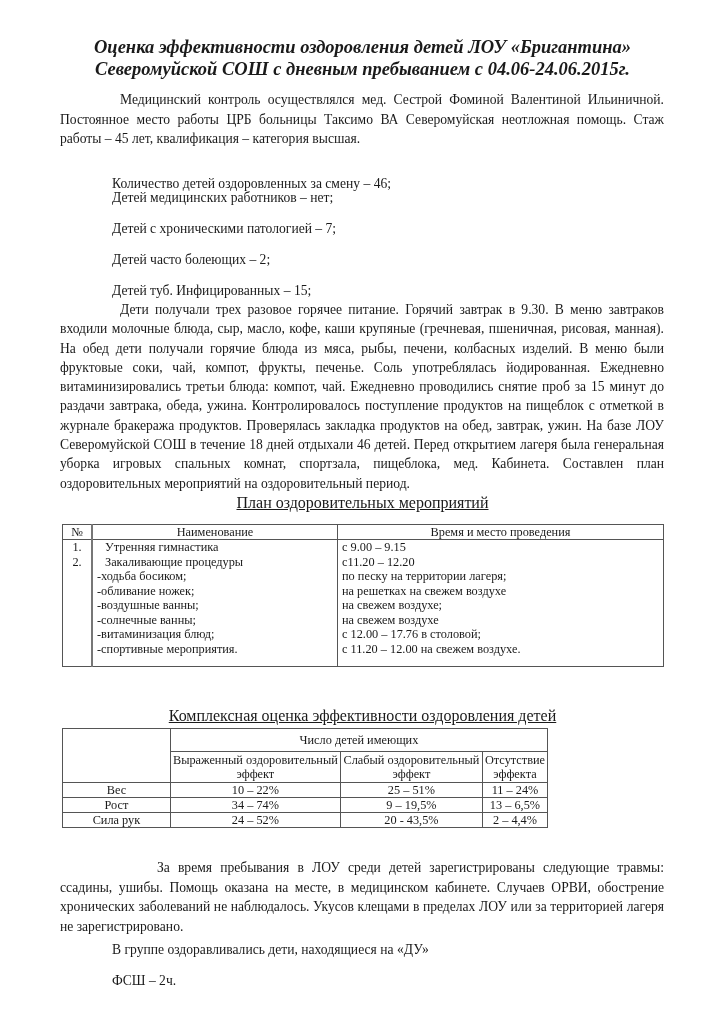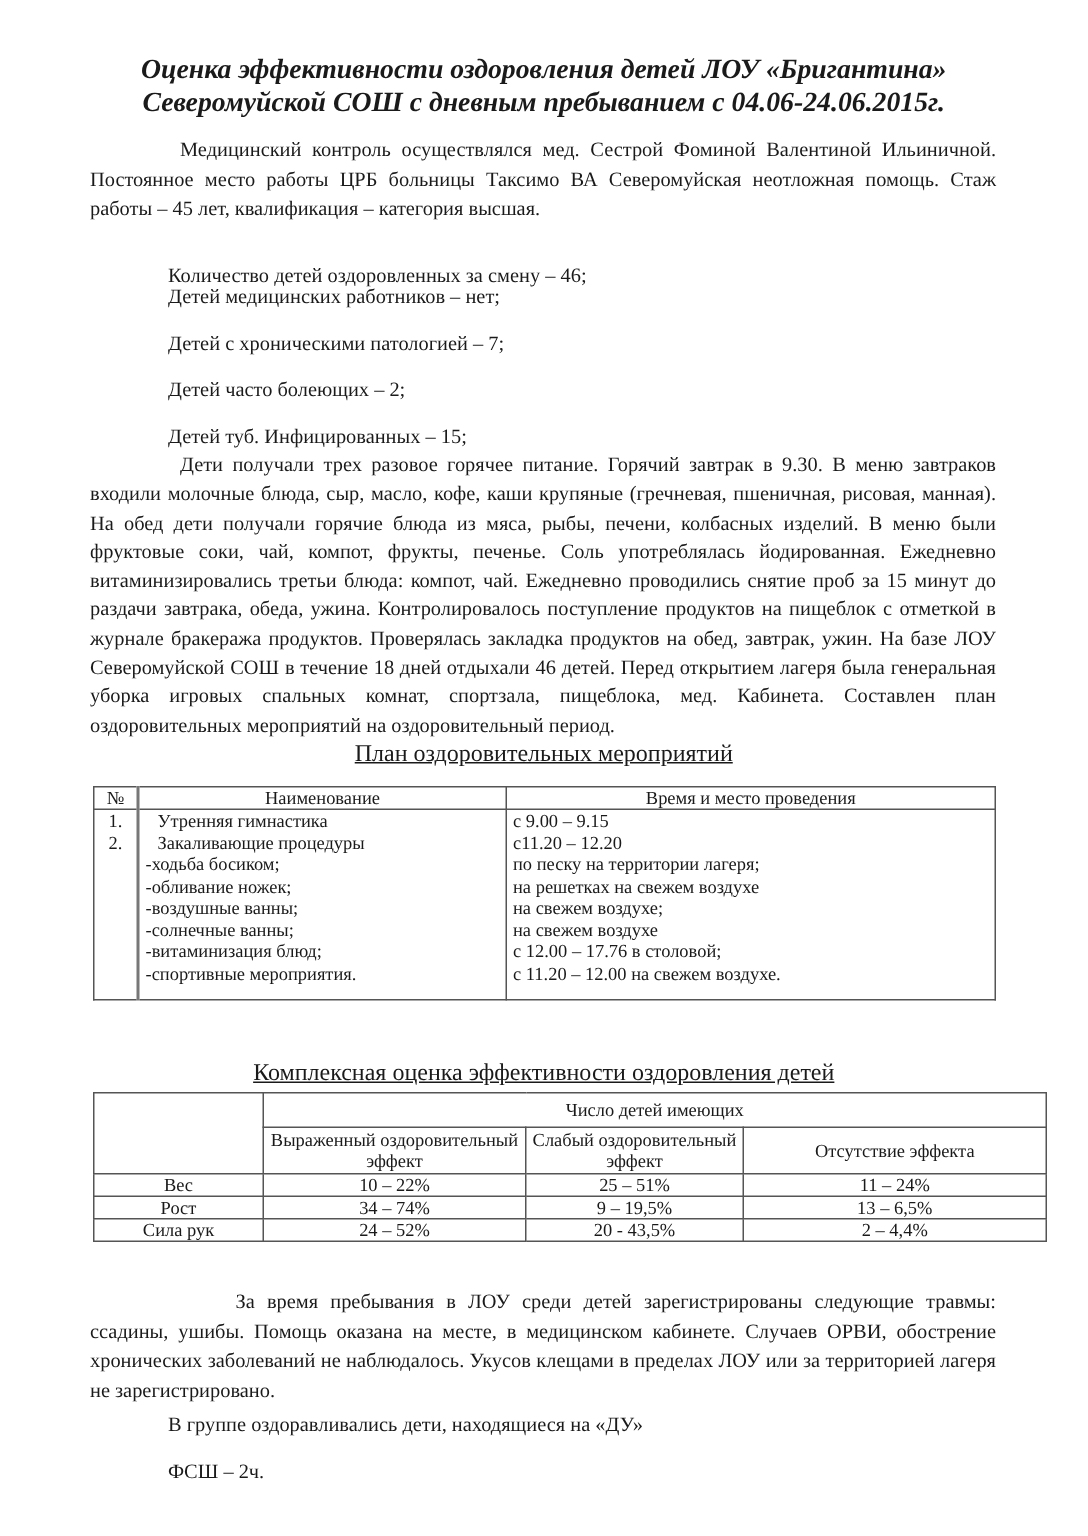--- a/index.html
+++ b/index.html
@@ -27,21 +27,21 @@
   table { border-collapse: collapse; position: absolute; font-size: 12.3px; }
   .plan-table { left: 62px; top: 524px; width: 602px; }
   .plan-table td, .plan-table th {
     border: 1px solid #555; padding: 0 4px; vertical-align: top; font-weight: normal;
   }
   .plan-table th { text-align: center; line-height: 14px; height: 14px; }
   .plan-table td { line-height: 14.5px; }
   .plan-table .col-no { width: 20px; text-align: center; border-right: 2px solid #777; }
   .plan-table .col-name { width: 228px; padding-left: 12px; }
   .plan-table .multi div { height: 14.5px; white-space: nowrap; }
-  .eval-table { left: 62px; top: 728px; width: 636px; }
+  .eval-table { left: 62px; top: 728px; width: 486px; }
   .eval-table td {
     border: 1px solid #555; text-align: center; line-height: 14px; padding: 0 2px; font-weight: normal;
   }
   .eval-table .rowhead { width: 108px; }
 </style>
 </head>
 <body>
 
 <div class="title">
   <div>Оценка эффективности оздоровления детей ЛОУ «Бригантина»</div>

